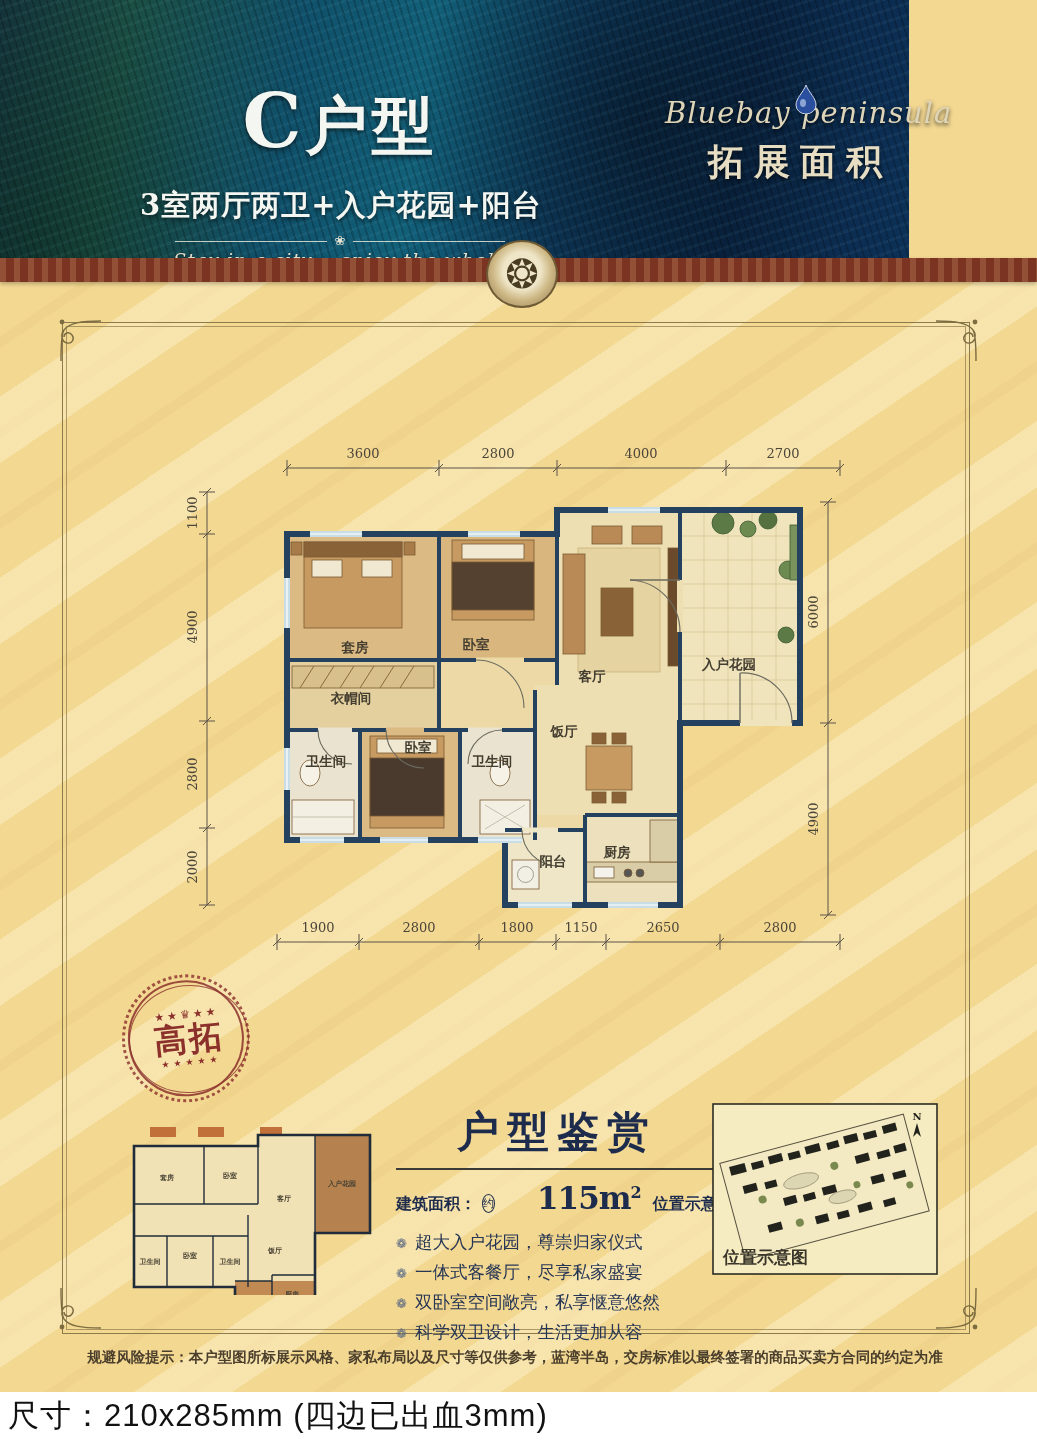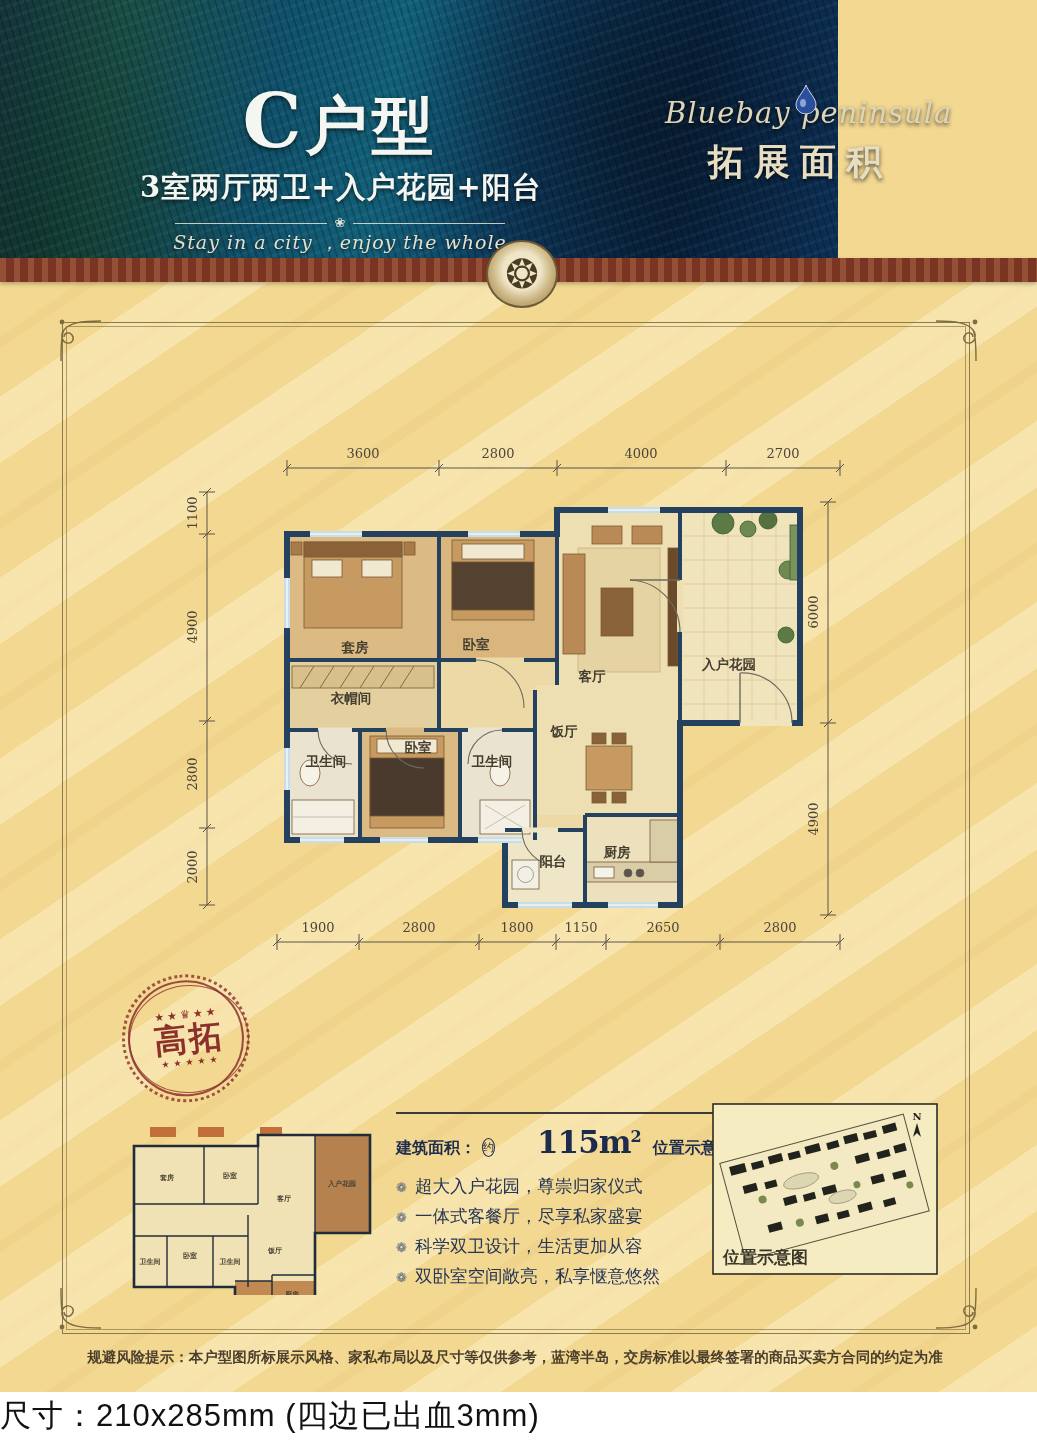--- a/index.html
+++ b/index.html
@@ -1,31 +1,31 @@
 <!DOCTYPE html>
 <html><head>
 <meta charset="utf-8">
 <style>
   html,body{margin:0;padding:0;}
   body{width:1037px;height:1440px;position:relative;font-family:"DejaVu Serif",serif;overflow:hidden;background:#f3d892;}
   .abs{position:absolute;}
 
   
-  .header{left:0;top:0;width:838px;height:282px;
+  .header{left:0;top:0;width:909px;height:282px;
     background:
       repeating-linear-gradient(73deg, rgba(0,0,0,.18) 0 2px, transparent 2px 7px),
       repeating-linear-gradient(-18deg, rgba(140,220,235,.05) 0 3px, transparent 3px 11px),
       radial-gradient(ellipse 320px 400px at 640px 120px, rgba(5,15,25,.55), transparent 70%),
       radial-gradient(ellipse 300px 380px at 30px 240px, rgba(10,40,30,.5), transparent 70%),
       linear-gradient(100deg,#15343c 0%,#1b4f44 14%,#10506a 32%,#126079 46%,#0e3c60 62%,#0a2646 80%,#0d3158 100%);
   }
   .title-block{left:140px;top:78px;width:400px;text-align:center;color:#f4f6f2;}
   .unit-title{font-size:62px;font-weight:bold;letter-spacing:4px;text-shadow:0 2px 5px rgba(0,0,0,.65);}
   .unit-title .cap{font-size:74px;font-family:"DejaVu Serif",serif;}
-  .unit-subtitle{margin-top:0;font-size:29px;font-weight:bold;letter-spacing:1px;text-shadow:0 2px 4px rgba(0,0,0,.6);white-space:nowrap;}
+  .unit-subtitle{margin-top:18px;font-size:29px;font-weight:bold;letter-spacing:1px;text-shadow:0 2px 4px rgba(0,0,0,.6);white-space:nowrap;}
   .divider{margin:10px auto 2px auto;width:330px;display:flex;align-items:center;gap:8px;color:#e8e4d4;}
   .divider .line{flex:1;height:1px;background:rgba(240,240,225,.8);}
   .divider .orn{font-size:13px;line-height:10px;}
   .tagline{font-size:19px;font-style:italic;color:#e3e0ce;letter-spacing:1px;text-shadow:0 1px 3px rgba(0,0,0,.6);}
 
   .brand-block{left:665px;top:96px;width:270px;text-align:center;color:#ded5b8;}
   .brand-drop{position:absolute;left:130px;top:-12px;width:22px;height:30px;}
   .brand-en{font-size:29px;font-style:italic;letter-spacing:1px;text-shadow:0 2px 4px rgba(0,0,0,.7);white-space:nowrap;}
   .brand-cn{margin-top:8px;font-size:36px;font-weight:bold;letter-spacing:10px;color:#e7ddc2;text-shadow:0 2px 4px rgba(0,0,0,.7);}
 
@@ -85,21 +85,21 @@
   .locmap{left:712px;top:1103px;width:226px;height:172px;}
 
   
   .thumb{left:82px;top:1083px;width:290px;height:212px;}
   .thumb text{font-family:"DejaVu Serif",serif;}
 
   
   .disclaimer{left:62px;top:1348px;width:906px;text-align:center;font-size:14.5px;font-weight:bold;
     color:#4b3f2c;white-space:nowrap;font-family:"Liberation Sans",sans-serif;}
   .footer{left:0;top:1392px;width:1037px;height:48px;background:#ffffff;display:flex;align-items:center;}
-  .footer-text{font-size:31px;color:#111;font-family:"Liberation Sans",sans-serif;letter-spacing:1px;}
+  .footer-text{font-size:31px;color:#111;font-family:"Liberation Sans",sans-serif;padding-left:8px;letter-spacing:1px;}
 </style>
 </head>
 <body>
 
 <div class="abs header">
   <div class="abs title-block">
     <div class="unit-title"><span class="cap">C</span><span>户型</span></div>
     <div class="unit-subtitle">3室两厅两卫+入户花园+阳台</div>
     <div class="divider">
       <span class="line"></span>
@@ -379,35 +379,36 @@
       <text x="80" y="181">卫生间</text>
       <text x="120" y="175">卧室</text>
       <text x="160" y="181">卫生间</text>
       <text x="183" y="219">阳台</text>
       <text x="222" y="214">厨房</text>
     </g>
   </g>
 </svg>
 
 <div class="abs appre">
+  <div class="appre-title">户型鉴赏</div>
   <div class="appre-rule"></div>
   <div class="area-row">
     <span class="area-label">建筑面积：</span>
       <span class="approx">约</span>
       <span class="area-val"><span>115m</span><sup>2</sup></span>
     <span style="width:8px"></span>
     <span class="area-label">位置示意图：</span>
       <span class="approx">约</span>
       <span class="area-val"><span>13m</span><sup>2</sup></span>
   </div>
   <ul class="bullets">
     <li><span class="bico">❁</span><span>超大入户花园，尊崇归家仪式</span></li>
     <li><span class="bico">❁</span><span>一体式客餐厅，尽享私家盛宴</span></li>
+    <li><span class="bico">❁</span><span>双卧室空间敞亮，私享惬意悠然</span></li>
     <li><span class="bico">❁</span><span>科学双卫设计，生活更加从容</span></li>
-    <li><span class="bico">❁</span><span>双卧室空间敞亮，私享惬意悠然</span></li>
   </ul>
 </div>
 
 <svg class="abs locmap" viewBox="0 0 226 172">
   <rect x="1" y="1" width="224" height="170" fill="#f6ecc2" stroke="#2c2c24" stroke-width="1.6"></rect>
   <g transform="rotate(-15 113 86)">
     <rect x="18" y="34" width="190" height="100" fill="#f3e9c2" stroke="#55503e" stroke-width="1"></rect>
     <g fill="#23231d">
       <rect x="26" y="40" width="16" height="9"></rect>
         <rect x="48" y="42" width="12" height="7"></rect>

